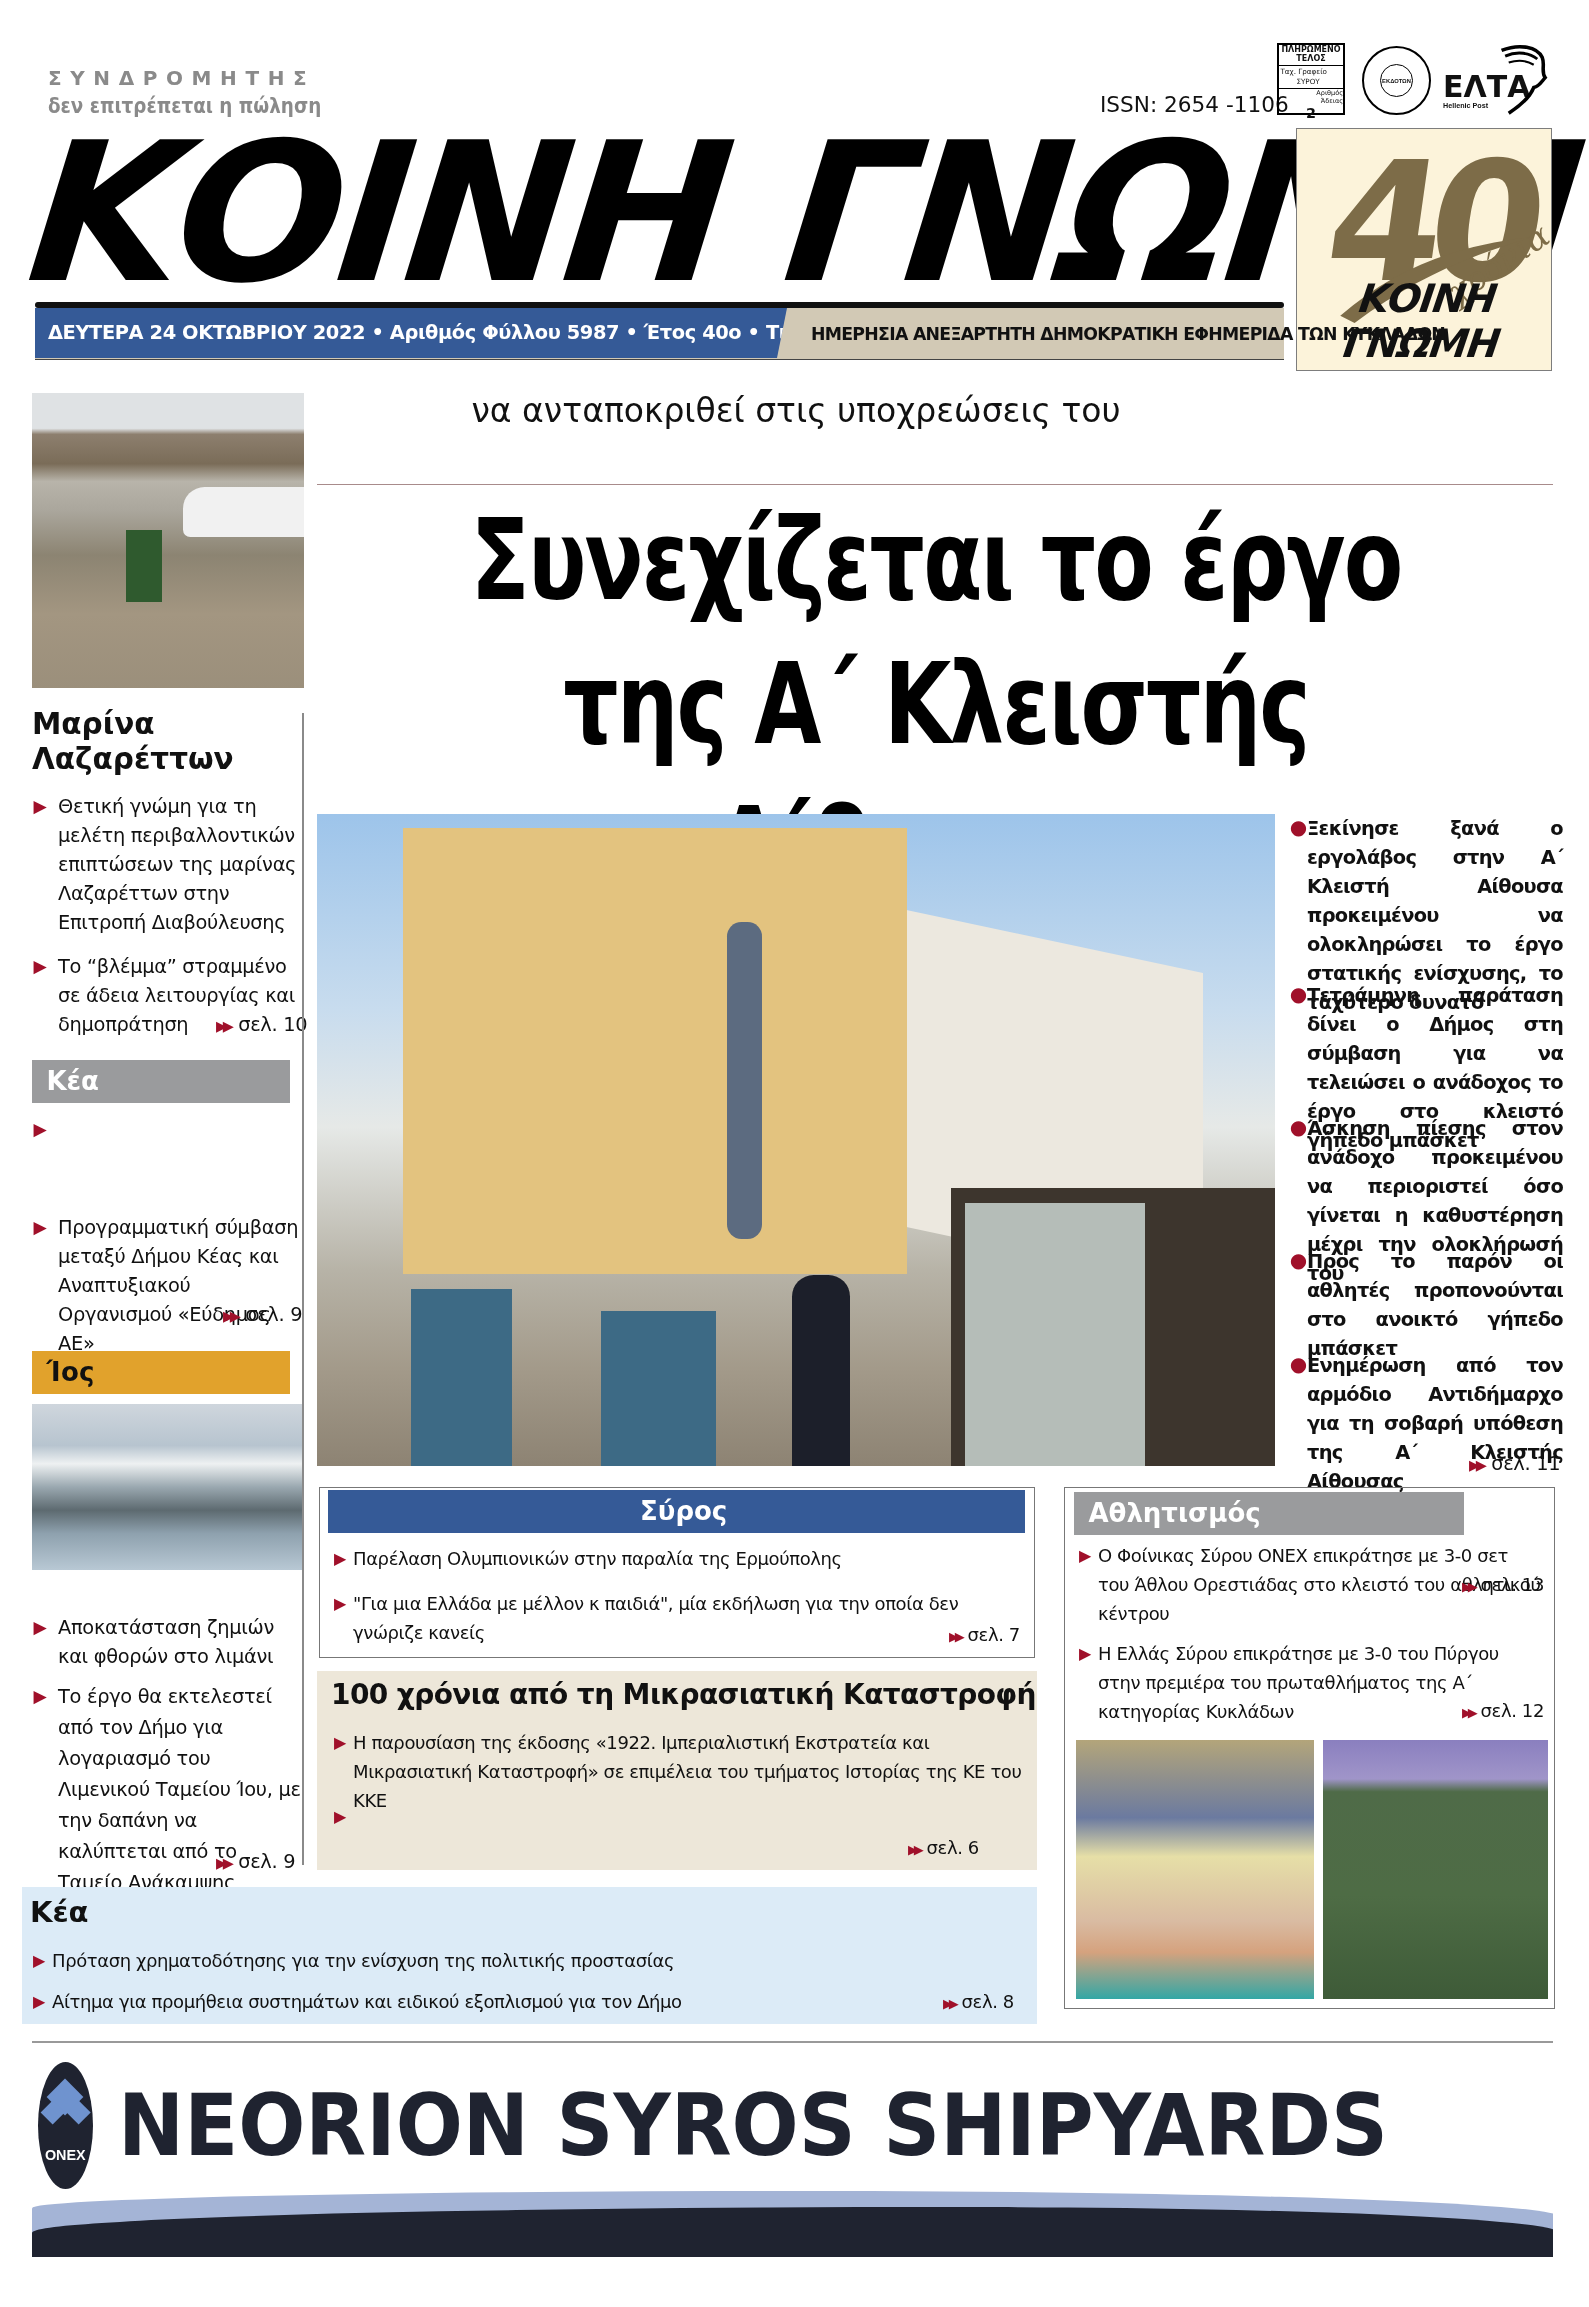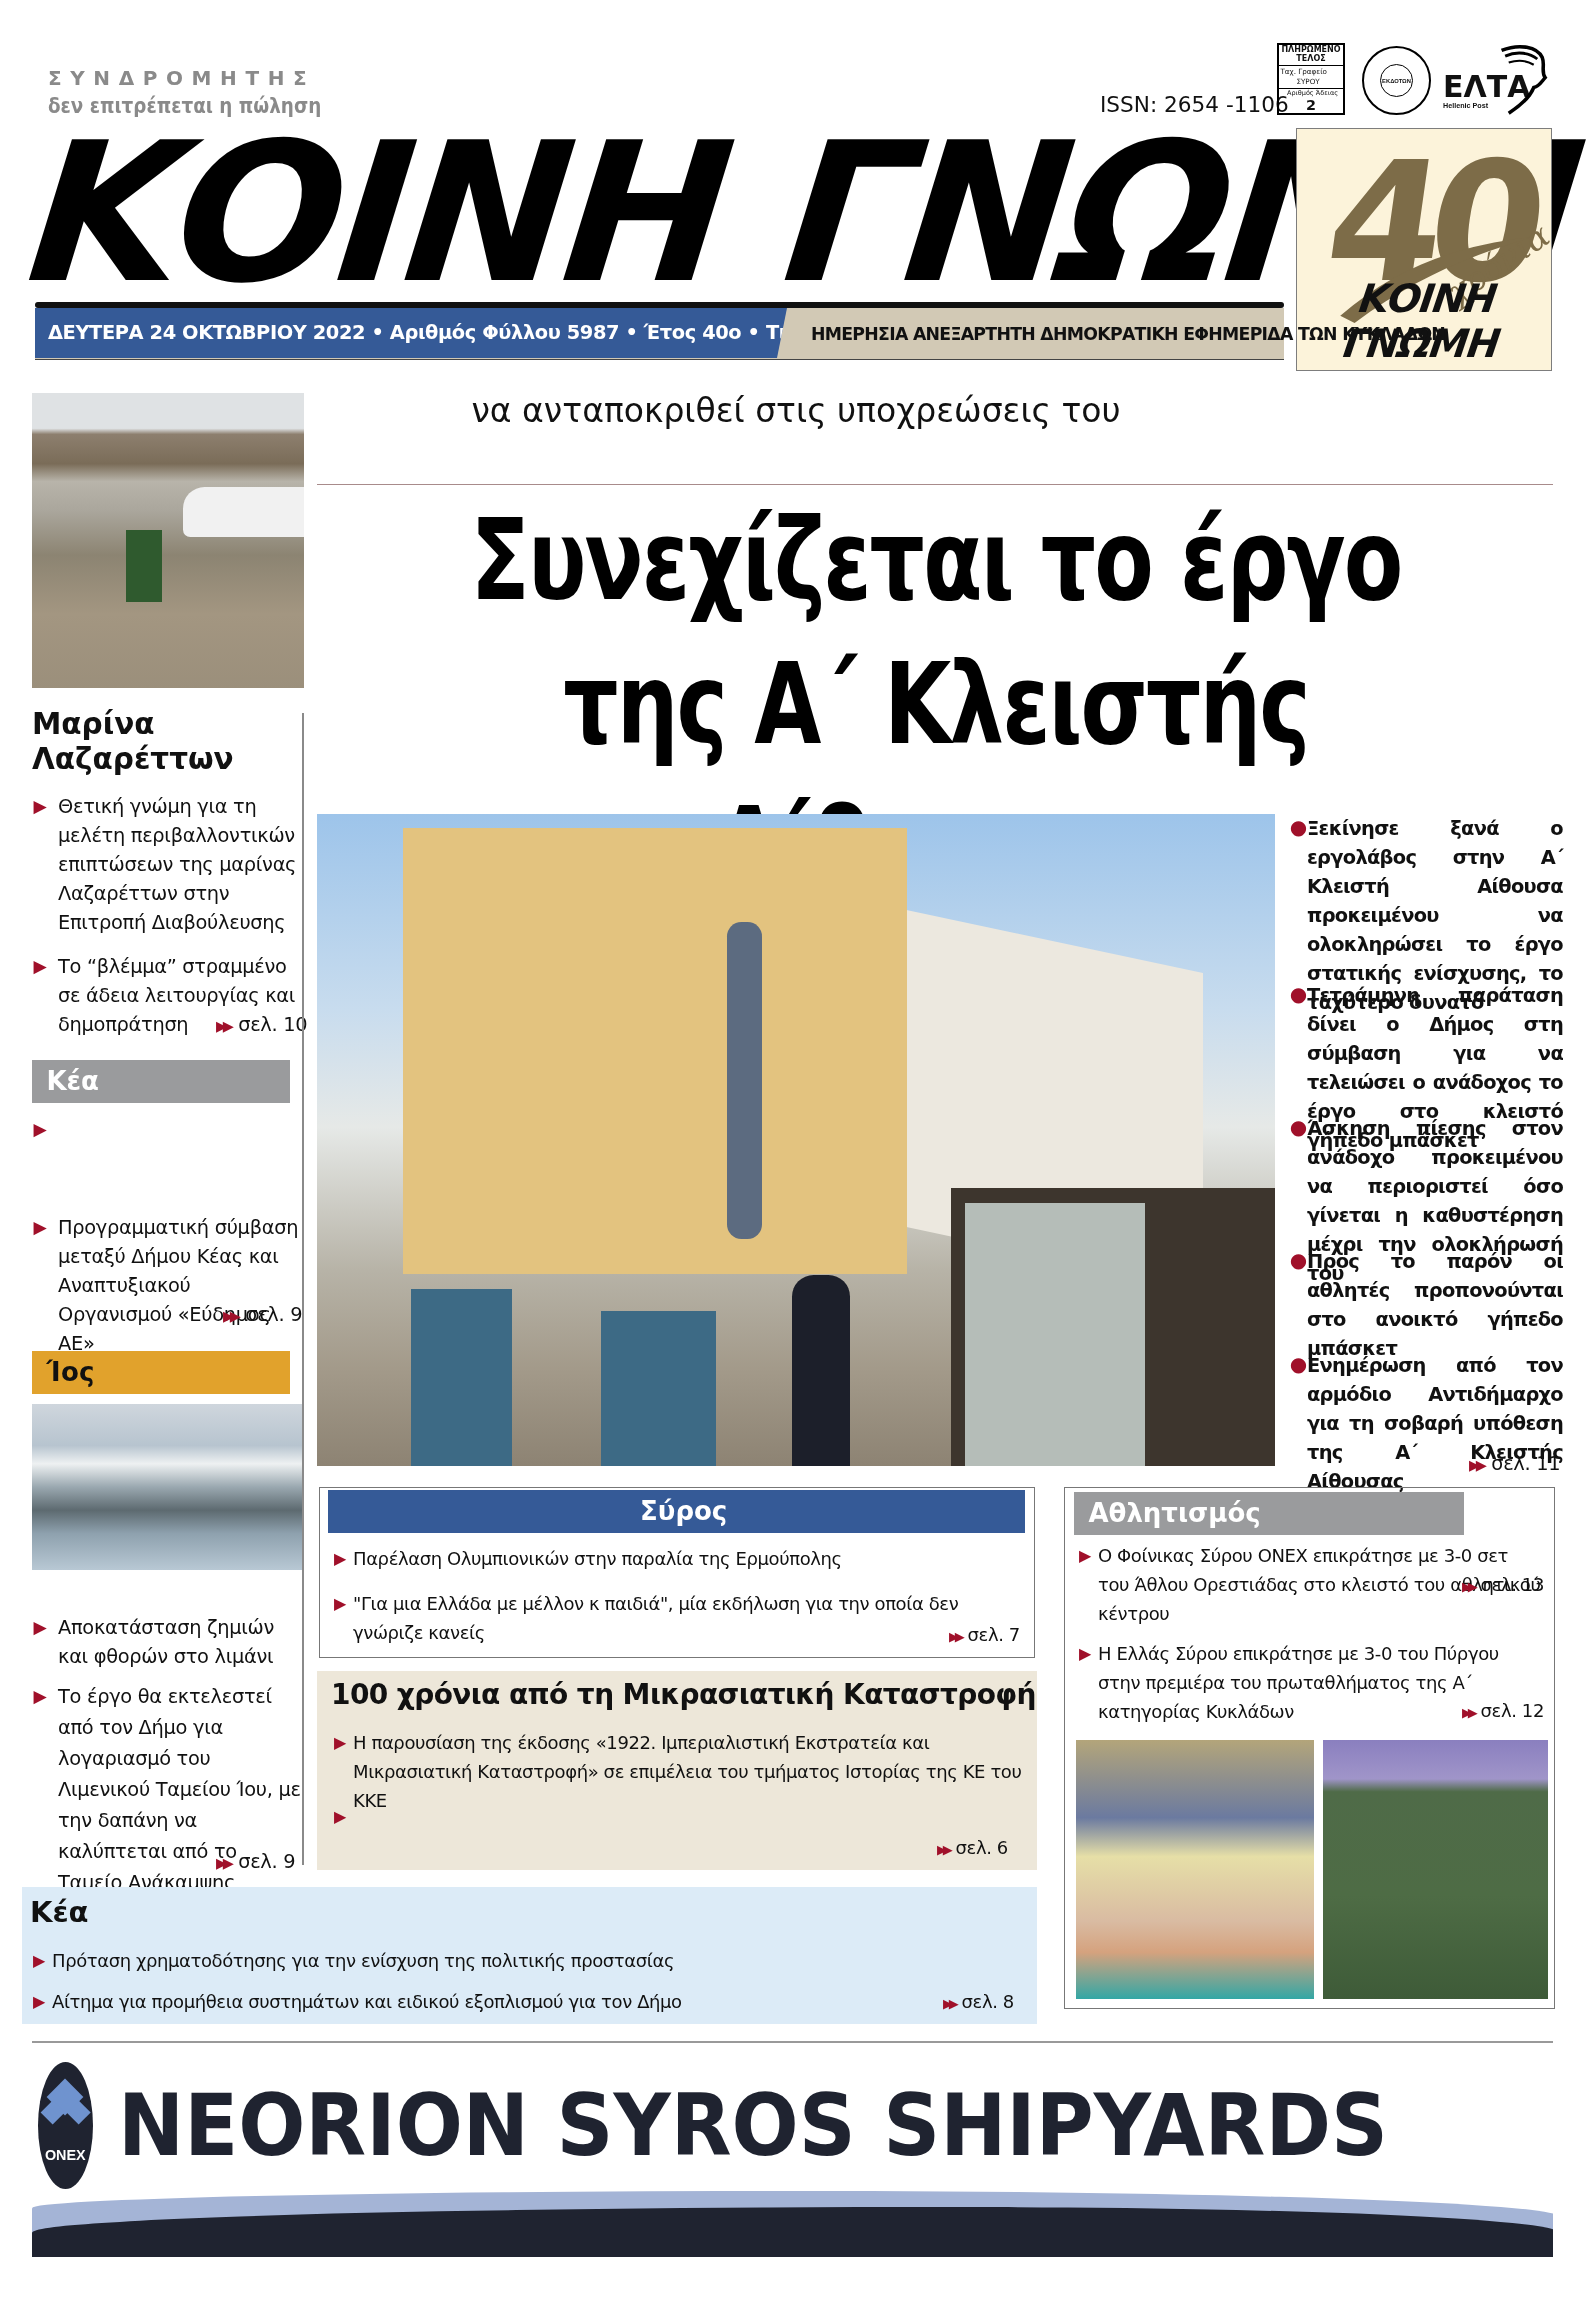--- a/index.html
+++ b/index.html
@@ -10,21 +10,21 @@
   
   .subscriber { left: 48px; top: 66px; color: #8a8a8a; font-weight: bold; }
   .subscriber .l1 { font-size: 20px; letter-spacing: 8.6px; font-family: "DejaVu Sans", sans-serif; }
   .subscriber .l2 { font-size: 21.6px; margin-top: 2.9px; font-family: "DejaVu Sans", sans-serif; transform: scaleX(0.85); transform-origin: left; }
   .masthead { left: 32px; top: 127px; width: 1238px; height: 173px; font-family: "DejaVu Sans", sans-serif; font-weight: bold; font-style: italic; font-size: 193px; line-height: 173px; letter-spacing: -5.8px; color: #000; transform: scaleX(1.02) skewX(-6deg); transform-origin: left; white-space: nowrap; }
   .issn { left: 1100px; top: 92px; font-size: 21.6px; color: #111; font-family: "DejaVu Sans", sans-serif; }
   .stamp { left: 1277px; top: 43px; width: 68px; height: 72px; border: 2.2px double #000; font-size: 7.2px; text-align: center; font-family: "DejaVu Sans", sans-serif; }
   .stamp .t { font-weight: bold; font-size: 8px; line-height: 8.6px; border-bottom: 0.7px solid #000; padding: 1.4px 0; }
   .stamp .m { font-size: 7.2px; line-height: 9.4px; border-bottom: 0.7px solid #000; padding: 1.4px; text-align: left; }
   .stamp .n { font-size: 14.4px; font-weight: bold; line-height: 16px; }
-  .stamp .s { font-size: 6.5px; text-align: left; padding-left: 8px; }
+  .stamp .s { font-size: 6.5px; text-align: right; padding-left: 15px; }
   .seal { left: 1362px; top: 46px; width: 69px; height: 69px; border: 2.2px solid #000; border-radius: 50%; }
   .seal .inner { position: absolute; left: 16px; top: 16px; width: 33px; height: 33px; border: 1.4px solid #000; border-radius: 50%; font-size: 5.8px; display: flex; align-items: center; justify-content: center; font-weight: bold; }
   .elta { left: 1443px; top: 69px; font-size: 30px; font-weight: bold; font-family: "DejaVu Sans", sans-serif; }
   .elta-sub { left: 1443px; top: 101px; font-size: 7.2px; font-weight: bold; }
   .elta-wing { left: 1498px; top: 43px; width: 50px; height: 72px; }
 
   .anniv { left: 1296px; top: 128px; width: 256px; height: 243px; background: #fcf3da; border: 1.4px solid #7d7d7d; }
   .anniv .num { position: absolute; left: 32px; top: 7.2px; font-size: 166px; font-weight: bold; color: #7d6c48; font-family: "DejaVu Sans", sans-serif; letter-spacing: -14.4px; transform: skewX(-8deg); line-height: 173px; }
   .anniv .chronia { position: absolute; left: 144px; top: 115px; font-family: "DejaVu Serif", serif; font-size: 33px; color: #7d6c48; transform: rotate(-34deg); font-style: italic; }
   .anniv .swoosh { position: absolute; left: 43px; top: 108px; width: 194px; height: 86px; }
@@ -253,21 +253,21 @@
 
 <div class="abs mikra-box"></div>
 <div class="abs mikra-title">100 χρόνια από τη Μικρασιατική Καταστροφή</div>
 <div class="bl-sm" style="left:353px;top:1728px;width:677px;">
   <span class="tri">▶</span>
   <span>Η παρουσίαση της έκδοσης «1922. Ιμπεριαλιστική Εκστρατεία και Μικρασιατική Καταστροφή» σε επιμέλεια του τμήματος Ιστορίας της ΚΕ του ΚΚΕ</span>
 </div>
 <div class="bl-sm" style="left:353px;top:1802px;width:677px;">
   <span class="tri">▶</span>
 </div>
-<div class="bl-sm" style="left:937px;top:1833px;">
+<div class="bl-sm" style="left:908px;top:1833px;">
   <span style="color:#a0102a;font-size:13px;letter-spacing:-4.3px;margin-right:7.2px">▶▶</span><span>σελ. 6</span>
 </div>
 
 <div class="abs sports-box"></div>
 <div class="sec-band band-grey sports-band">Αθλητισμός</div>
 <div class="bl-sm" style="left:1098px;top:1541px;width:446px;">
   <span class="tri">▶</span>
   <span>Ο Φοίνικας Σύρου ONEX επικράτησε με 3-0 σετ του Άθλου Ορεστιάδας στο κλειστό του αθλητικού κέντρου</span>
 </div>
 <div class="bl-sm" style="left:1462px;top:1570px;">

